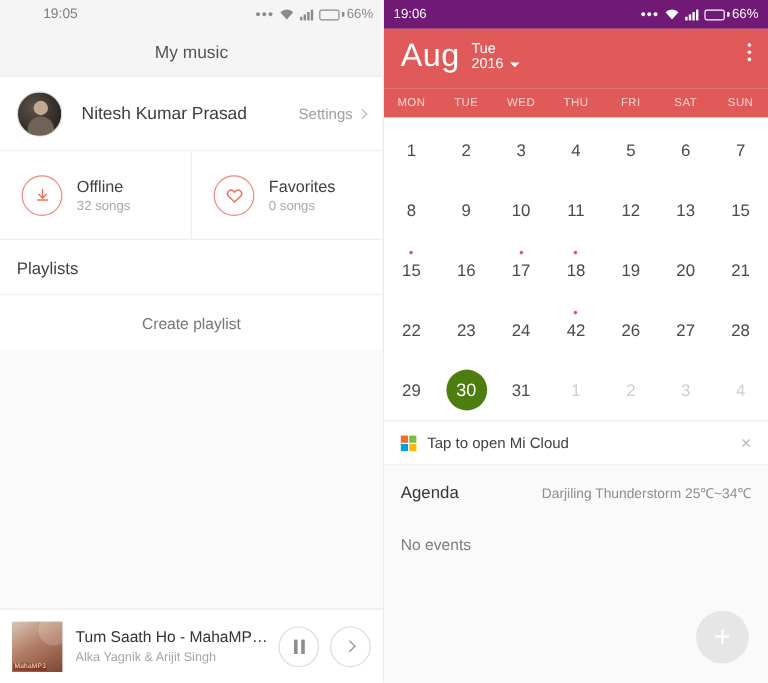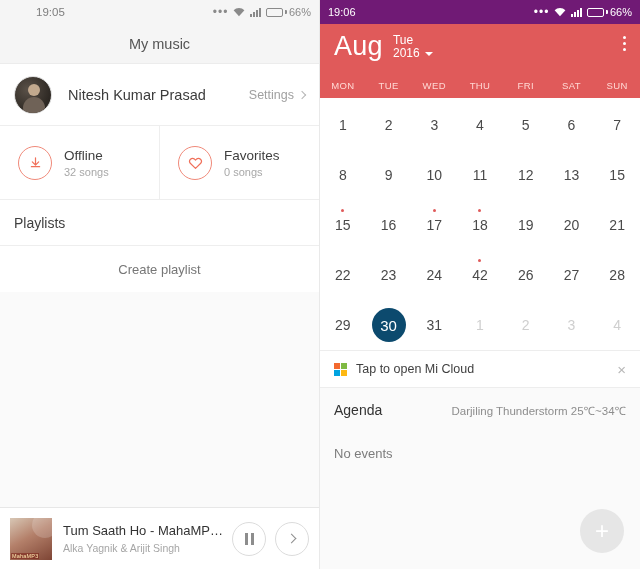--- a/index.html
+++ b/index.html
@@ -223,21 +223,21 @@
     display:flex; align-items:center; justify-content:center;
     position: relative; font-size: 14px; color: #4a4a4a;
   }
   .cell.out { color: #cfcfcf; }
   .cell .dot {
     position: absolute; top: 9px; left: 50%; margin-left: -1.5px;
     width: 3px; height: 3px; border-radius:50%; background:#e05a5a;
   }
   .cell.sel .num {
     width: 34px;height:34px;border-radius:50%;
-    background:#0c4a6e; color:#fff;
+    background:#4d7c0f; color:#fff;
     display:flex;align-items:center;justify-content:center;
     font-size: 15px;
   }
   .micloud {
     height: 38px; background:#ffffff; border-top:1px solid #ededed;
     display:flex; align-items:center; padding: 0 14px; gap: 9px;
     border-bottom: 1px solid #ededed;
   }
   .mi-logo { width:13px;height:13px; display:grid; grid-template-columns:1fr 1fr; gap:1px; flex:none;}
   .mi-logo i { display:block; }

